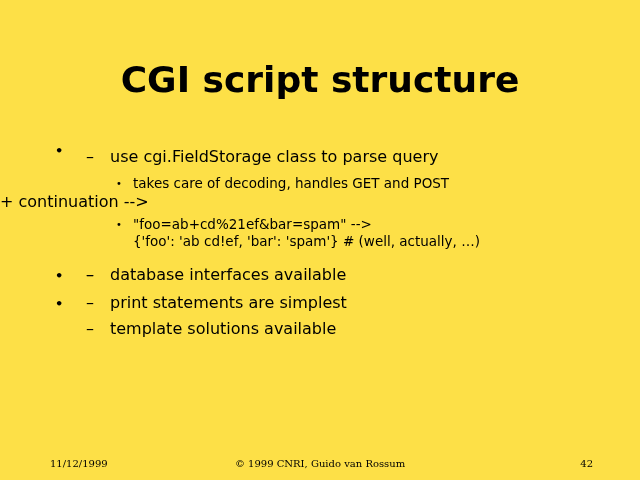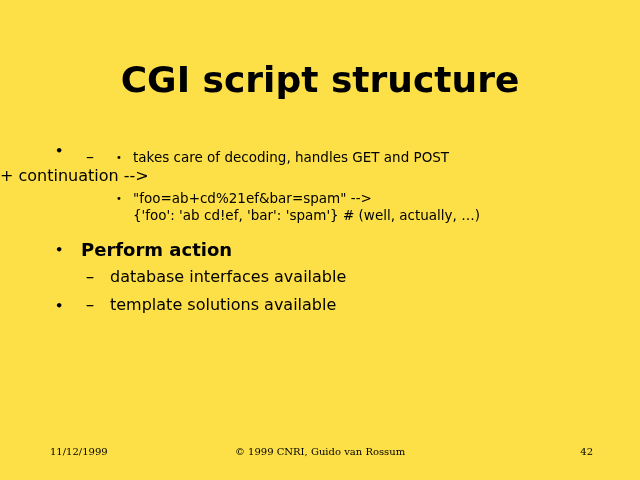--- a/index.html
+++ b/index.html
@@ -103,21 +103,21 @@
   }
 
   
   .gap-before { margin-top: 15px; }
   .gap-small  { margin-top: 9px; }
 
   
   .footer {
     position: absolute;
     left: 0;
-    top: 445px;
+    top: 457px;
     width: 640px;
     height: 16px;
     font-family: "DejaVu Serif", serif;
     font-size: 10px;
     line-height: 14px;
     color: #000000;
   }
   .footer-date {
     position: absolute;
     left: 50px;
@@ -148,39 +148,39 @@
   <div class="body">
 
     
     <div class="bullet lvl1">
       <span class="marker">•</span>
     </div>
 
     
     <div class="bullet lvl2">
       <span class="marker">–</span>
+      <span class="text">use cgi.FieldStorage class to parse query</span>
     </div>
 
     
     <div class="bullet lvl3 gap-small">
       <span class="marker">•</span>
       <span class="text">takes care of decoding, handles GET and POST</span>
     </div>
 
      + continuation --&gt;
     <div class="bullet lvl3">
       <span class="marker">•</span>
       <span class="text">"foo=ab+cd%21ef&amp;bar=spam" --&gt;</span>
       <span class="cont">{'foo': 'ab cd!ef, 'bar': 'spam'} # (well, actually, …)</span>
     </div>
 
     
     <div class="bullet lvl1 gap-before">
       <span class="marker">•</span>
-      <span class="text">Perform action</span>
     </div>
 
     
     <div class="bullet lvl2">
       <span class="marker">–</span>
     </div>
 
     
     <div class="bullet lvl2">
       <span class="marker">–</span>
@@ -188,20 +188,21 @@
     </div>
 
     
     <div class="bullet lvl1 gap-small">
       <span class="marker">•</span>
     </div>
 
     
     <div class="bullet lvl2">
       <span class="marker">–</span>
+      <span class="text">print statements are simplest</span>
     </div>
 
     
     <div class="bullet lvl2">
       <span class="marker">–</span>
       <span class="text">template solutions available</span>
     </div>
 
   </div>
 

